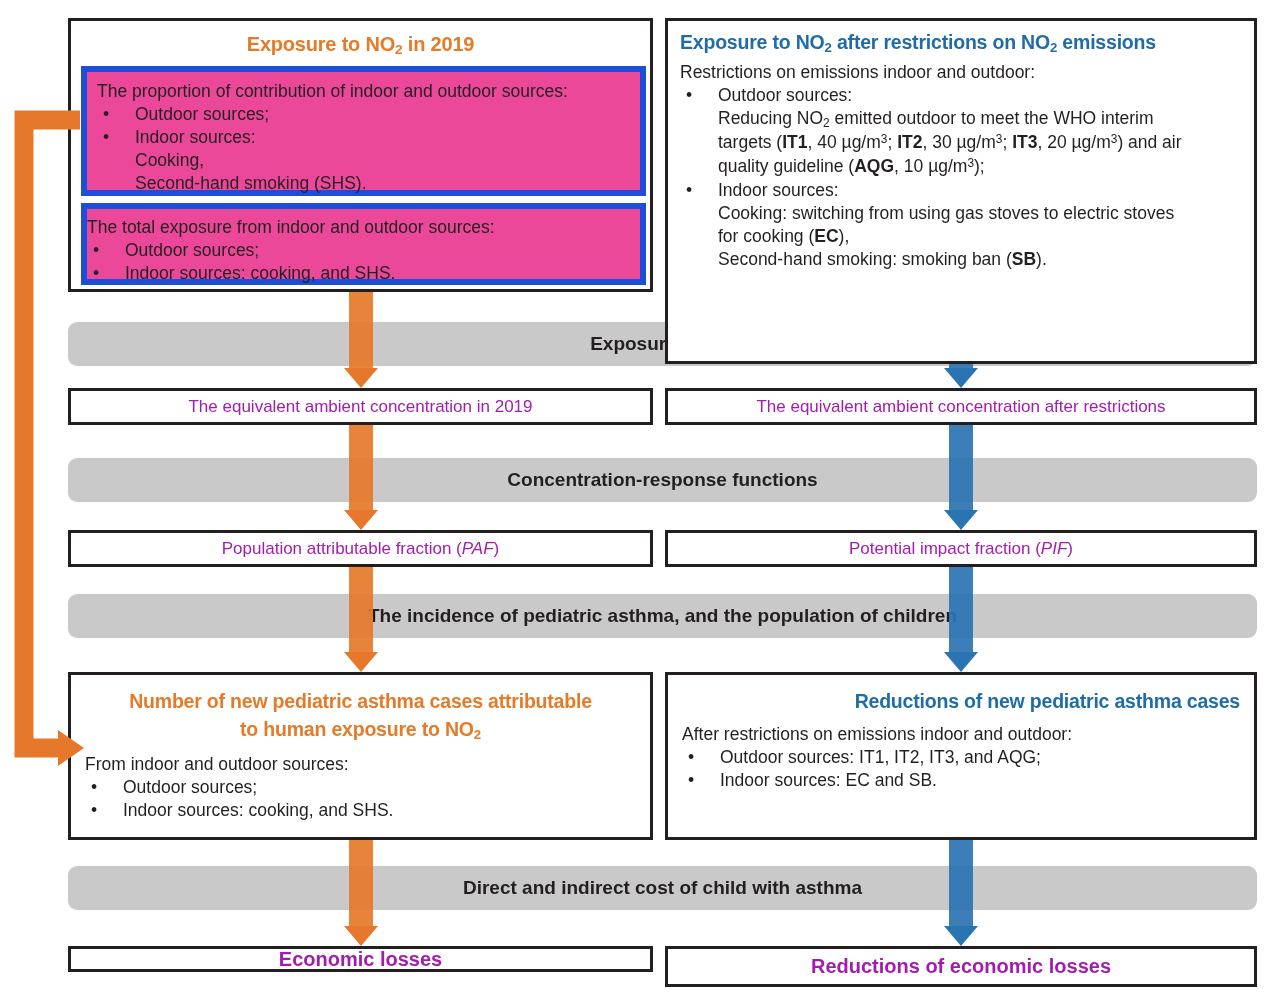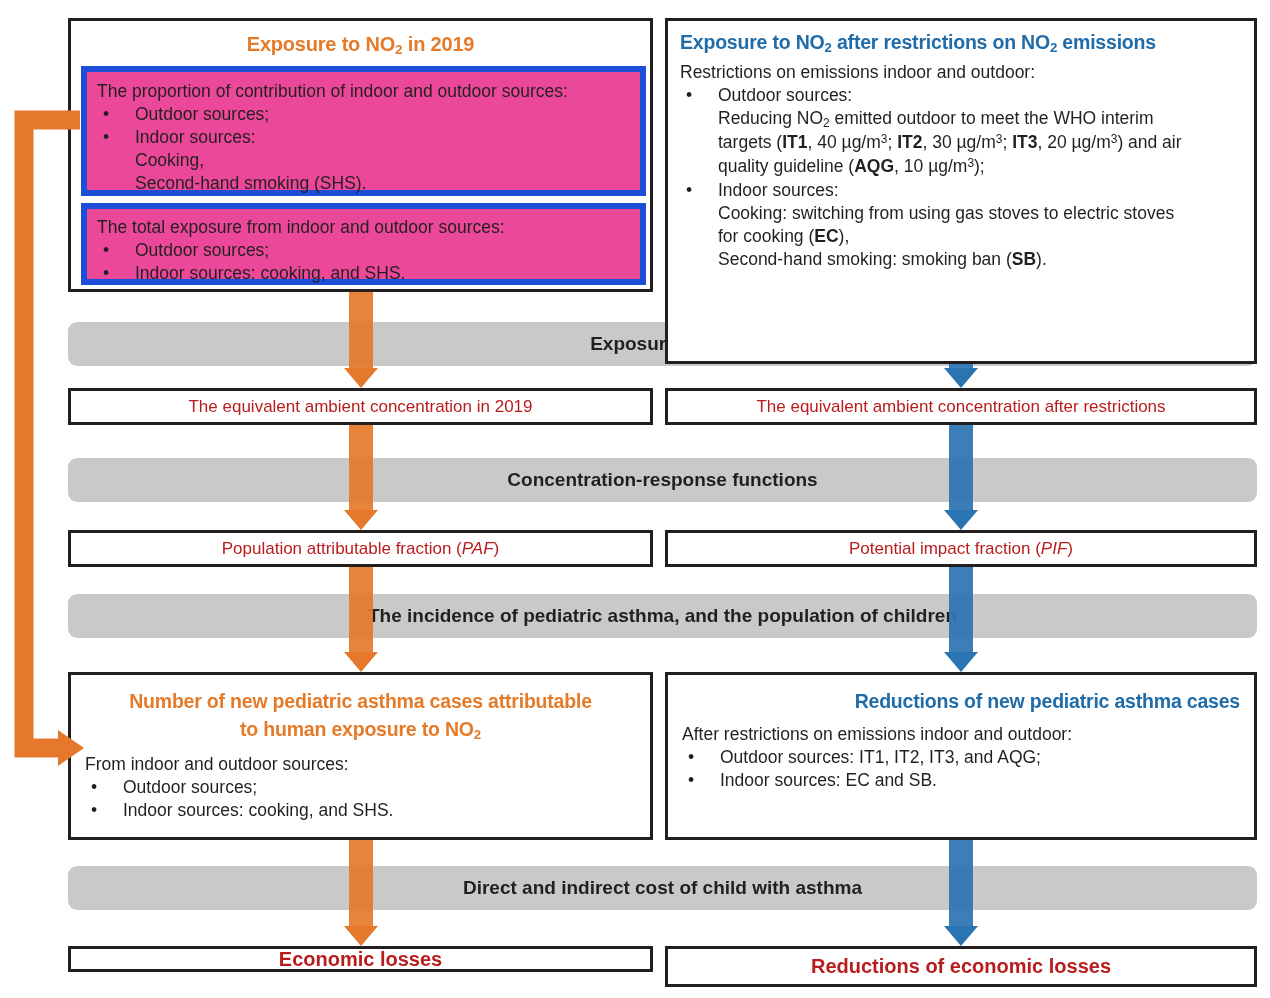--- a/index.html
+++ b/index.html
@@ -70,21 +70,21 @@
   .rect {
     border: 3px solid #231f20;
     background: #ffffff;
     display: flex;
     align-items: center;
     justify-content: center;
     z-index: 5;
   }
   .rect .label {
     font-size: 17px;
-    color: #b91c1c;
+    color: #a21caf;
     text-align: center;
   }
   .rect .label.big {
     font-weight: bold;
     font-size: 20px;
     line-height: 1.25;
   }
 
   
   .band {
@@ -195,21 +195,21 @@
       <div class="btext bullet-row">
         <span class="bullet">•</span><span>Outdoor sources;</span>
       </div>
       <div class="btext bullet-row">
         <span class="bullet">•</span><span>Indoor sources:</span>
       </div>
       <div class="btext indent">Cooking,</div>
       <div class="btext indent">Second-hand smoking (SHS).</div>
     </div>
 
-    <div class="abs subbox" style="left:10px; top:182px; width:565px; height:82px; padding:7px 10px;">
+    <div class="abs subbox" style="left:10px; top:182px; width:565px; height:82px; padding:7px 0;">
       <div class="btext">The total exposure from indoor and outdoor sources:</div>
       <div class="btext bullet-row">
         <span class="bullet">•</span><span>Outdoor sources;</span>
       </div>
       <div class="btext bullet-row">
         <span class="bullet">•</span><span>Indoor sources: cooking, and SHS.</span>
       </div>
     </div>
   </div>
 

